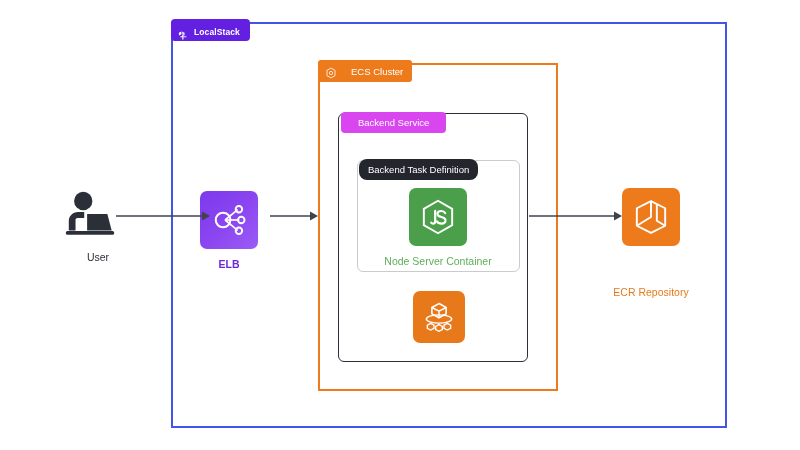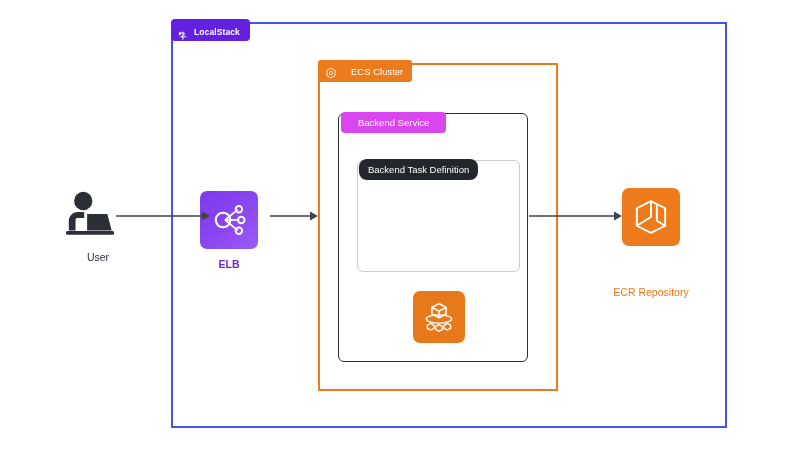--- a/index.html
+++ b/index.html
@@ -254,20 +254,30 @@
         <line x1="19" y1="24" x2="35" y2="37" stroke="#ffffff" stroke-width="2.1"></line>
         <circle cx="16.5" cy="24" r="9.2" fill="none" stroke="#ffffff" stroke-width="2.6"></circle>
         <circle cx="36.5" cy="10.5" r="4.1" fill="none" stroke="#ffffff" stroke-width="2.4"></circle>
         <circle cx="39.5" cy="24" r="4.1" fill="none" stroke="#ffffff" stroke-width="2.4"></circle>
         <circle cx="36.5" cy="37.5" r="4.1" fill="none" stroke="#ffffff" stroke-width="2.4"></circle>
       </svg>
     </div>
     <div class="node-label">ELB</div>
   </div>
 
+  <div class="node nodejs-node">
+    <div class="node-icon">
+      <svg viewBox="0 0 48 48" width="40" height="40" aria-hidden="true">
+        <path d="M24 4.5 L41 14.2 L41 33.8 L24 43.5 L7 33.8 L7 14.2 Z" fill="none" stroke="#ffffff" stroke-width="2.3"></path>
+        <path d="M20.6 16.5 L20.6 29.4 C20.6 31.0 19.6 31.9 18.2 31.9 C17.2 31.9 16.4 31.5 15.8 30.7" fill="none" stroke="#ffffff" stroke-width="2.6" stroke-linecap="round"></path>
+        <path d="M32.6 19.2 C31.6 17.6 29.9 16.8 27.8 16.8 C25.2 16.8 23.3 18.2 23.3 20.4 C23.3 25.3 33.0 22.8 33.0 27.9 C33.0 30.2 31.0 31.9 28.0 31.9 C25.6 31.9 23.7 31.0 22.7 29.3" fill="none" stroke="#ffffff" stroke-width="2.6" stroke-linecap="round"></path>
+      </svg>
+    </div>
+    <div class="node-label">Node Server Container</div>
+  </div>
 
   <div class="node ecstask-node">
     <div class="node-icon">
       <svg viewBox="0 0 48 48" width="38" height="38" aria-hidden="true">
         <path d="M24 7 L33 12 L33 20 L24 25 L15 20 L15 12 Z" fill="none" stroke="#ffffff" stroke-width="2"></path>
         <line x1="15" y1="12" x2="24" y2="16.6" stroke="#ffffff" stroke-width="1.8"></line>
         <line x1="33" y1="12" x2="24" y2="16.6" stroke="#ffffff" stroke-width="1.8"></line>
         <line x1="24" y1="16.6" x2="24" y2="25" stroke="#ffffff" stroke-width="1.8"></line>
         <ellipse cx="24" cy="26.5" rx="16" ry="5.2" fill="none" stroke="#ffffff" stroke-width="1.8"></ellipse>
         <path d="M13.5 32 L17.7 34.2 L17.7 38.2 L13.5 40.4 L9.3 38.2 L9.3 34.2 Z" fill="none" stroke="#ffffff" stroke-width="1.7"></path>

